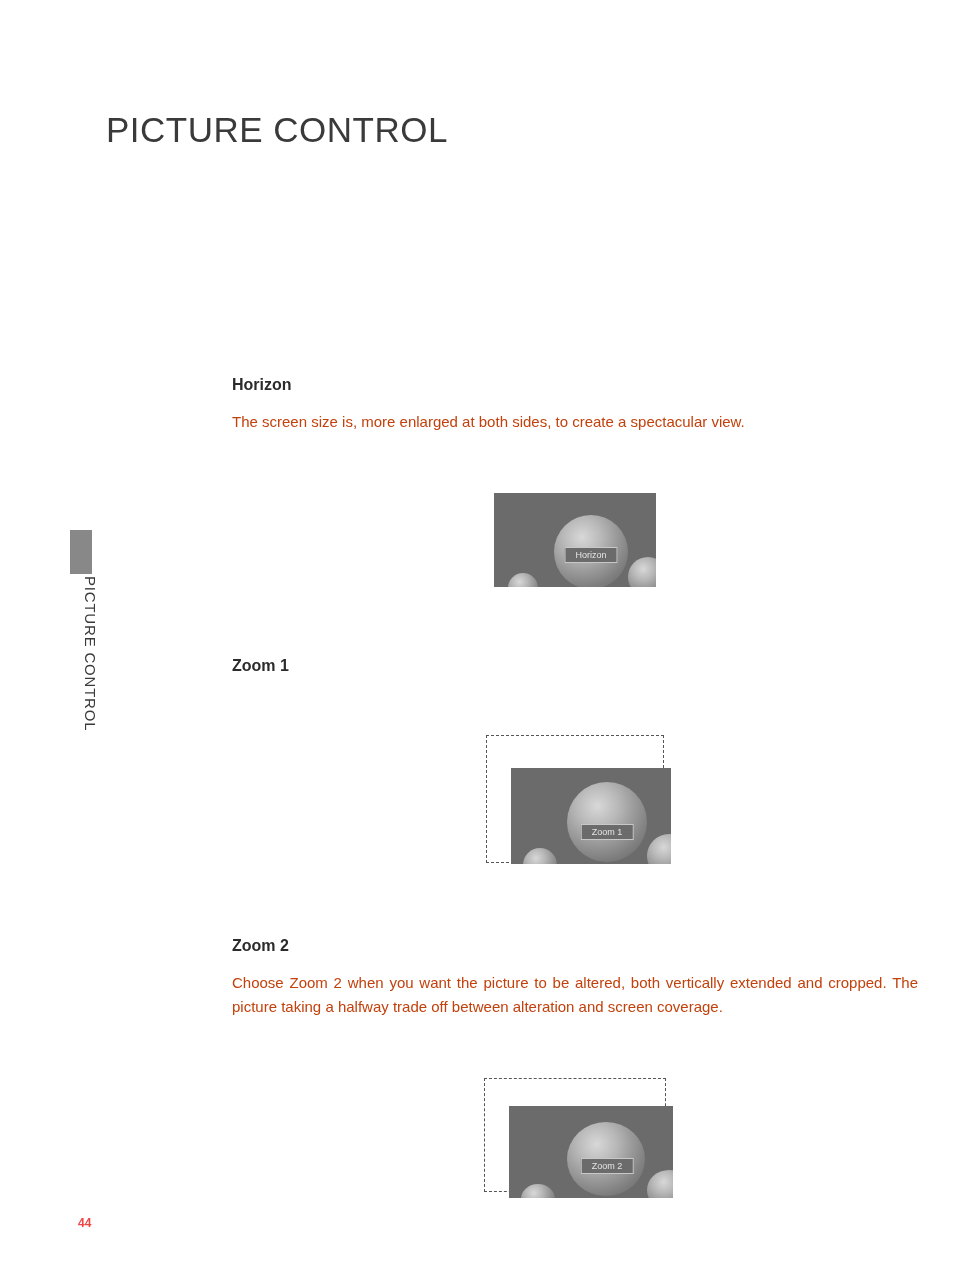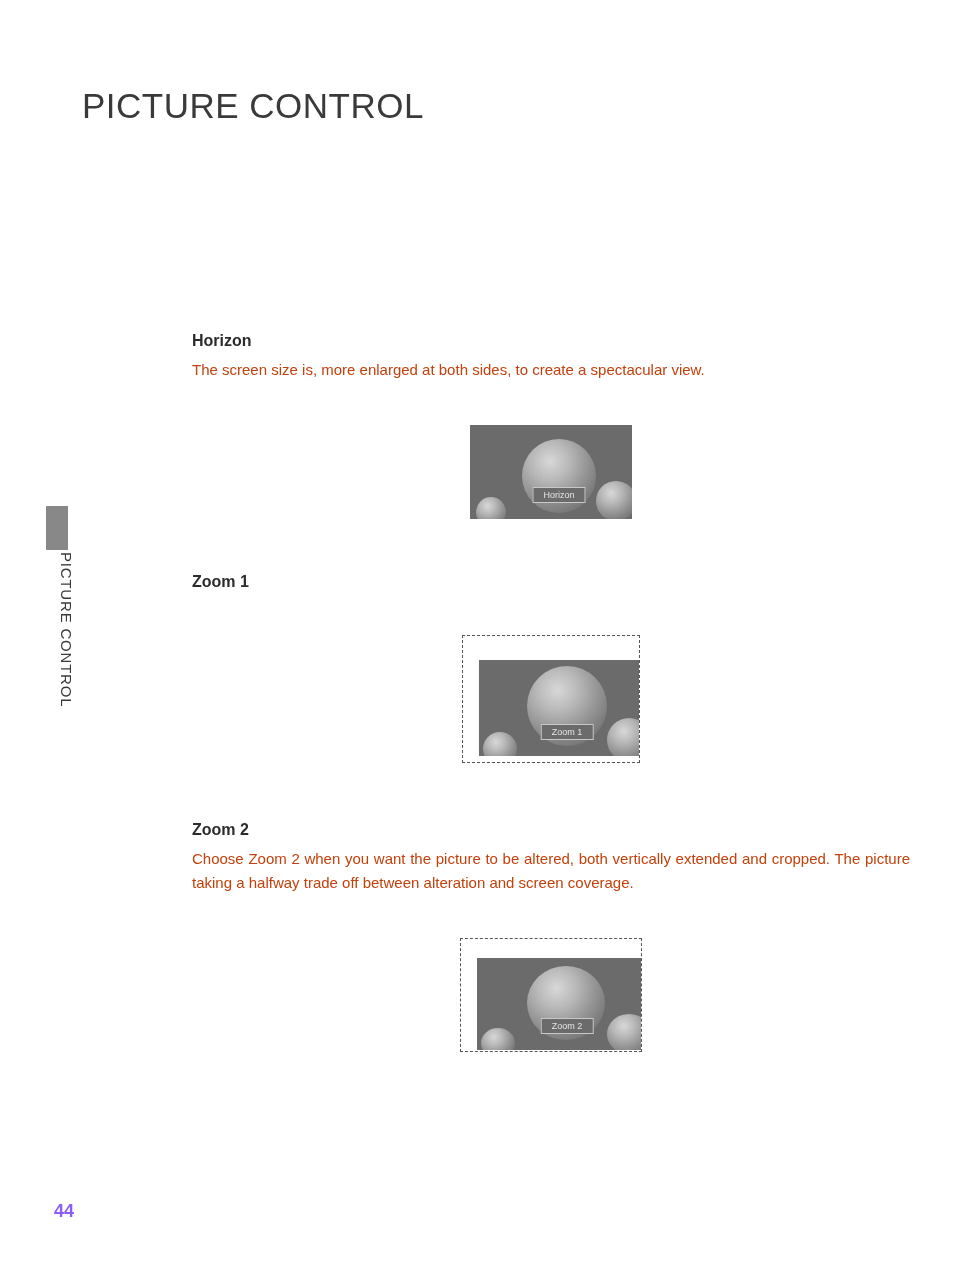--- a/index.html
+++ b/index.html
@@ -1,15 +1,15 @@
 <!DOCTYPE html>
 <html><head>
 <meta charset="utf-8">
 <style>
-  * { box-sizing: border-box; margin: 8px; padding: 0; }
+  * { box-sizing: border-box; margin: 16px; padding: 0; }
   body {
     width: 954px;
     height: 1272px;
     background: #fff;
     font-family: Arial, Helvetica, sans-serif;
     color: #231f20;
     position: relative;
   }
   .page-title {
     position: absolute;
@@ -34,21 +34,21 @@
     top: 528px;
     writing-mode: vertical-rl;
     font-size: 15px;
     font-weight: 400;
     letter-spacing: 0.8px;
     color: #3a3a3a;
   }
   .content {
     position: absolute;
     left: 152px;
-    top: 300px;
+    top: 312px;
     width: 750px;
   }
   .section { margin-bottom: 38px; }
   .section .heading {
     font-size: 16px;
     font-weight: 700;
     margin-bottom: 6px;
     color: #2b2b2b;
   }
   .section .desc {
@@ -87,23 +87,23 @@
     border: 1px solid #c8c8c8;
     color: #e5e5e5;
     font-size: 9px;
     padding: 2px 10px;
     white-space: nowrap;
   }
   .page-number {
     position: absolute;
     bottom: 58px;
     left: 30px;
-    font-size: 18px;
+    font-size: 12px;
     font-weight: 700;
-    color: #8b5cf6;
+    color: #ef4444;
   }
 </style>
 </head>
 <body>
 
 <h1 class="page-title">PICTURE CONTROL</h1>
 
 <div class="side-tab"></div>
 <div class="side-label">PICTURE CONTROL</div>
 

